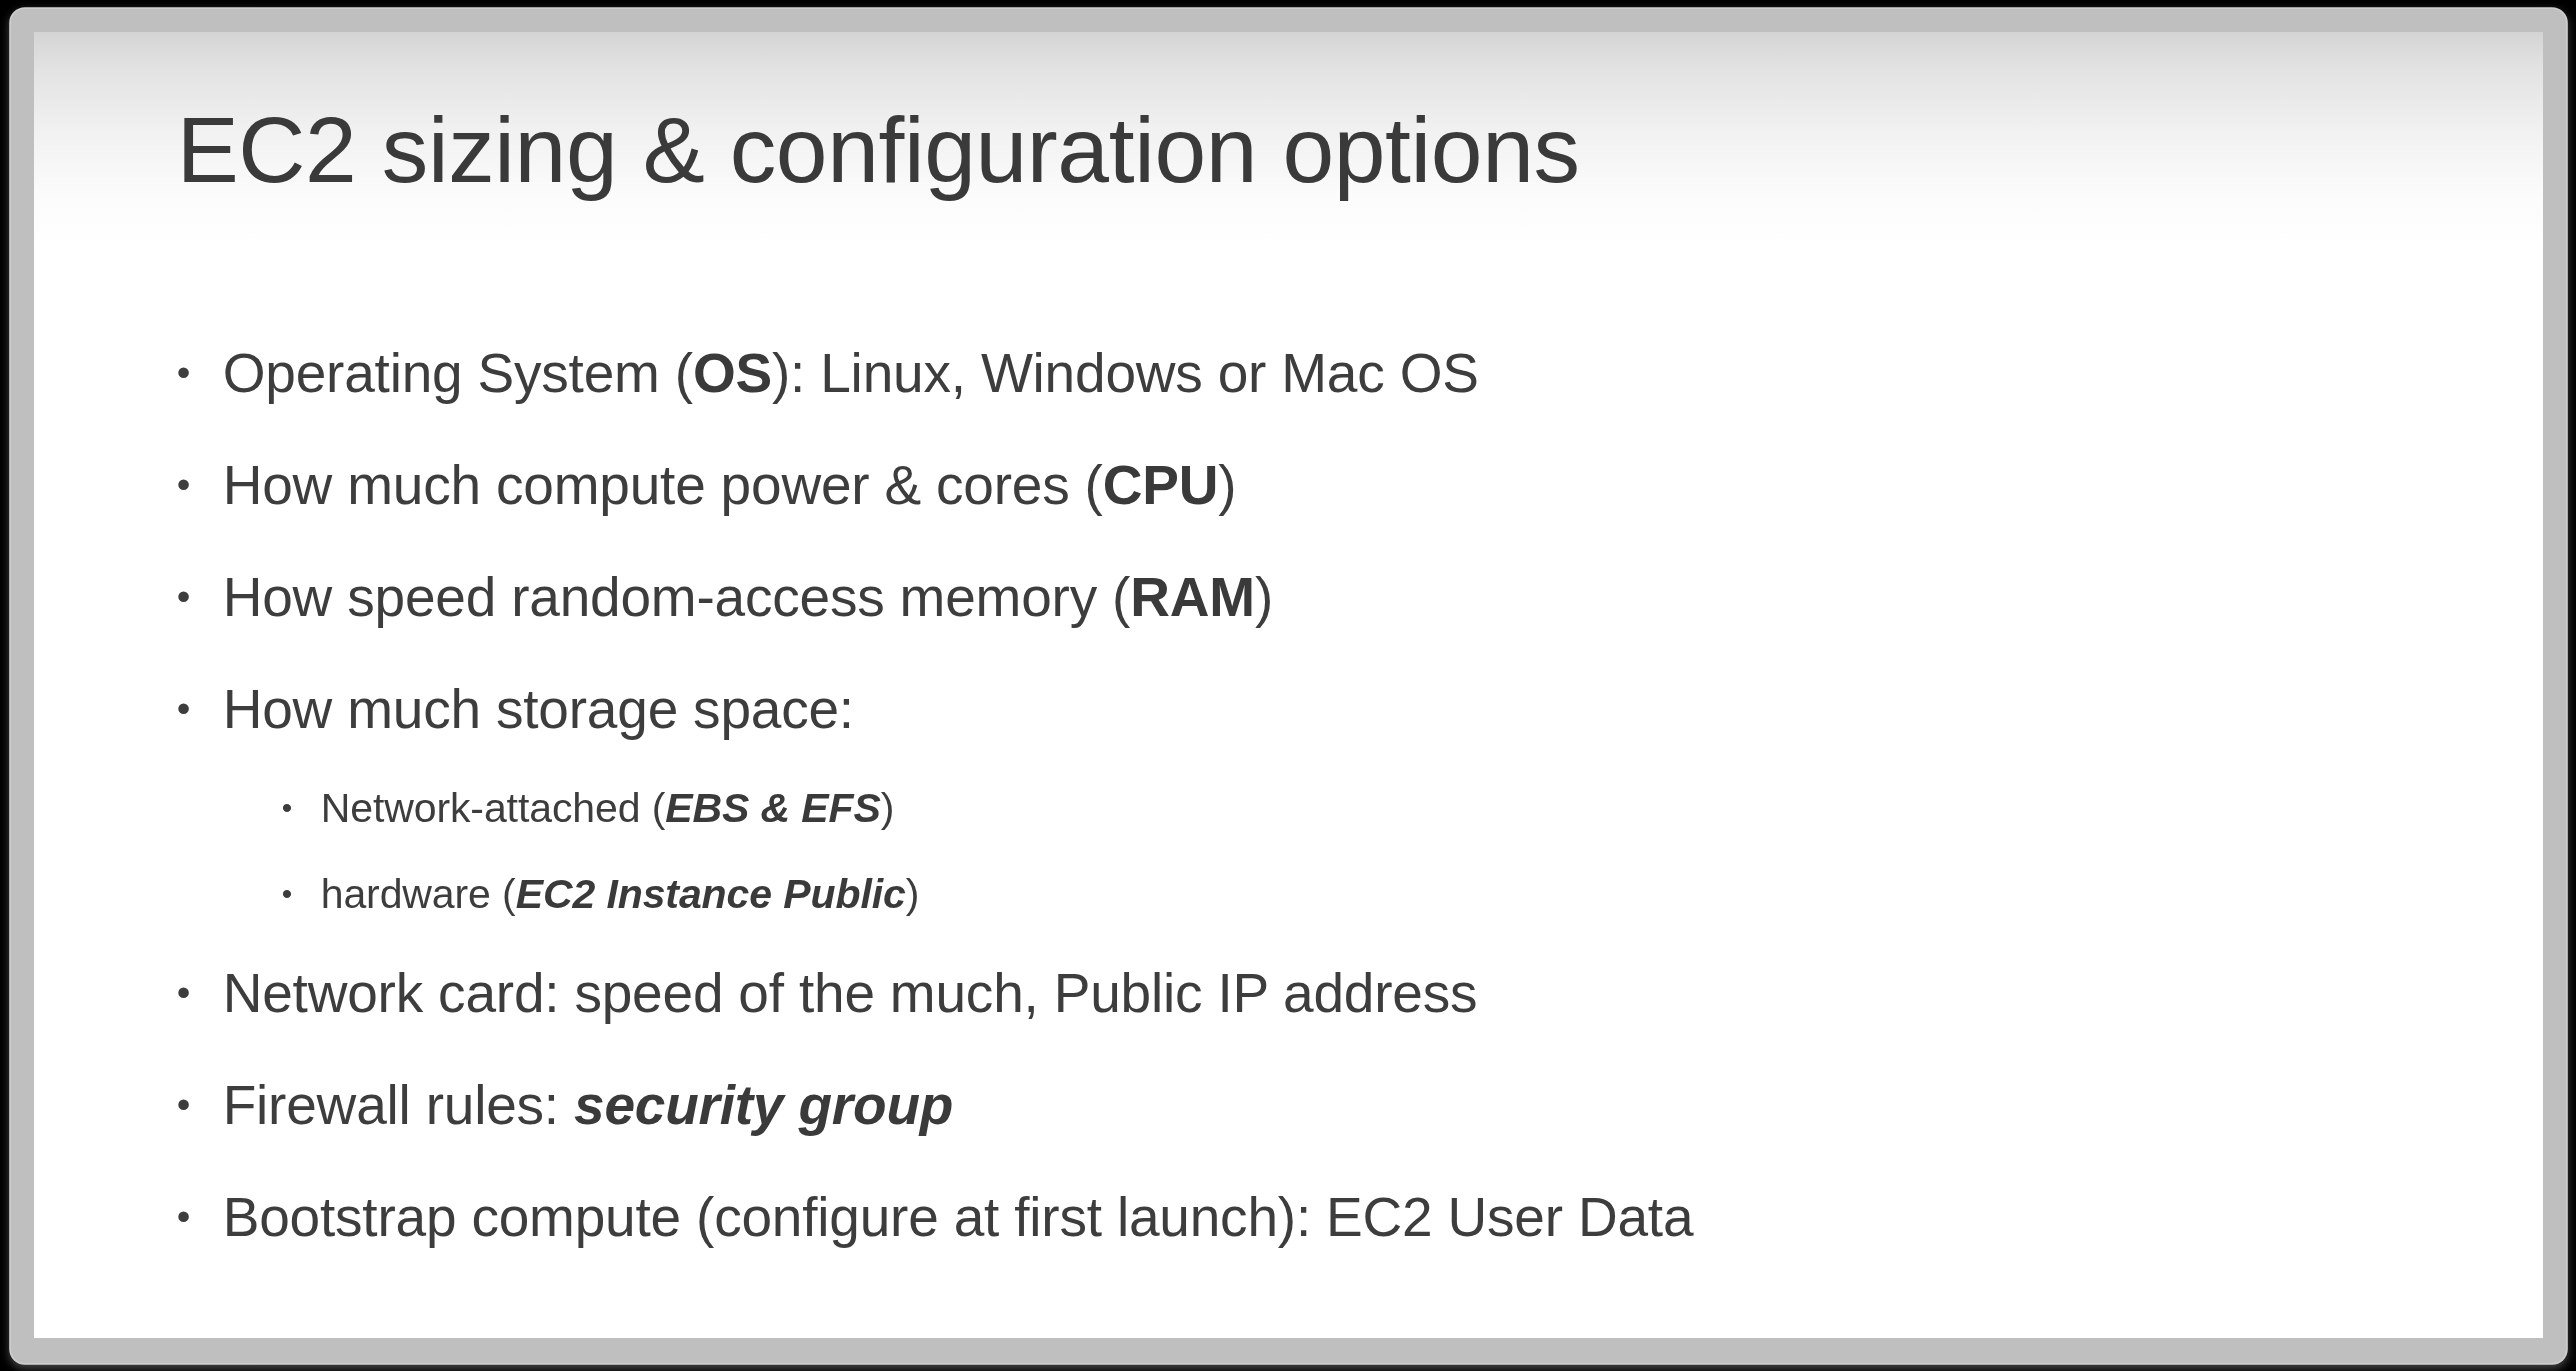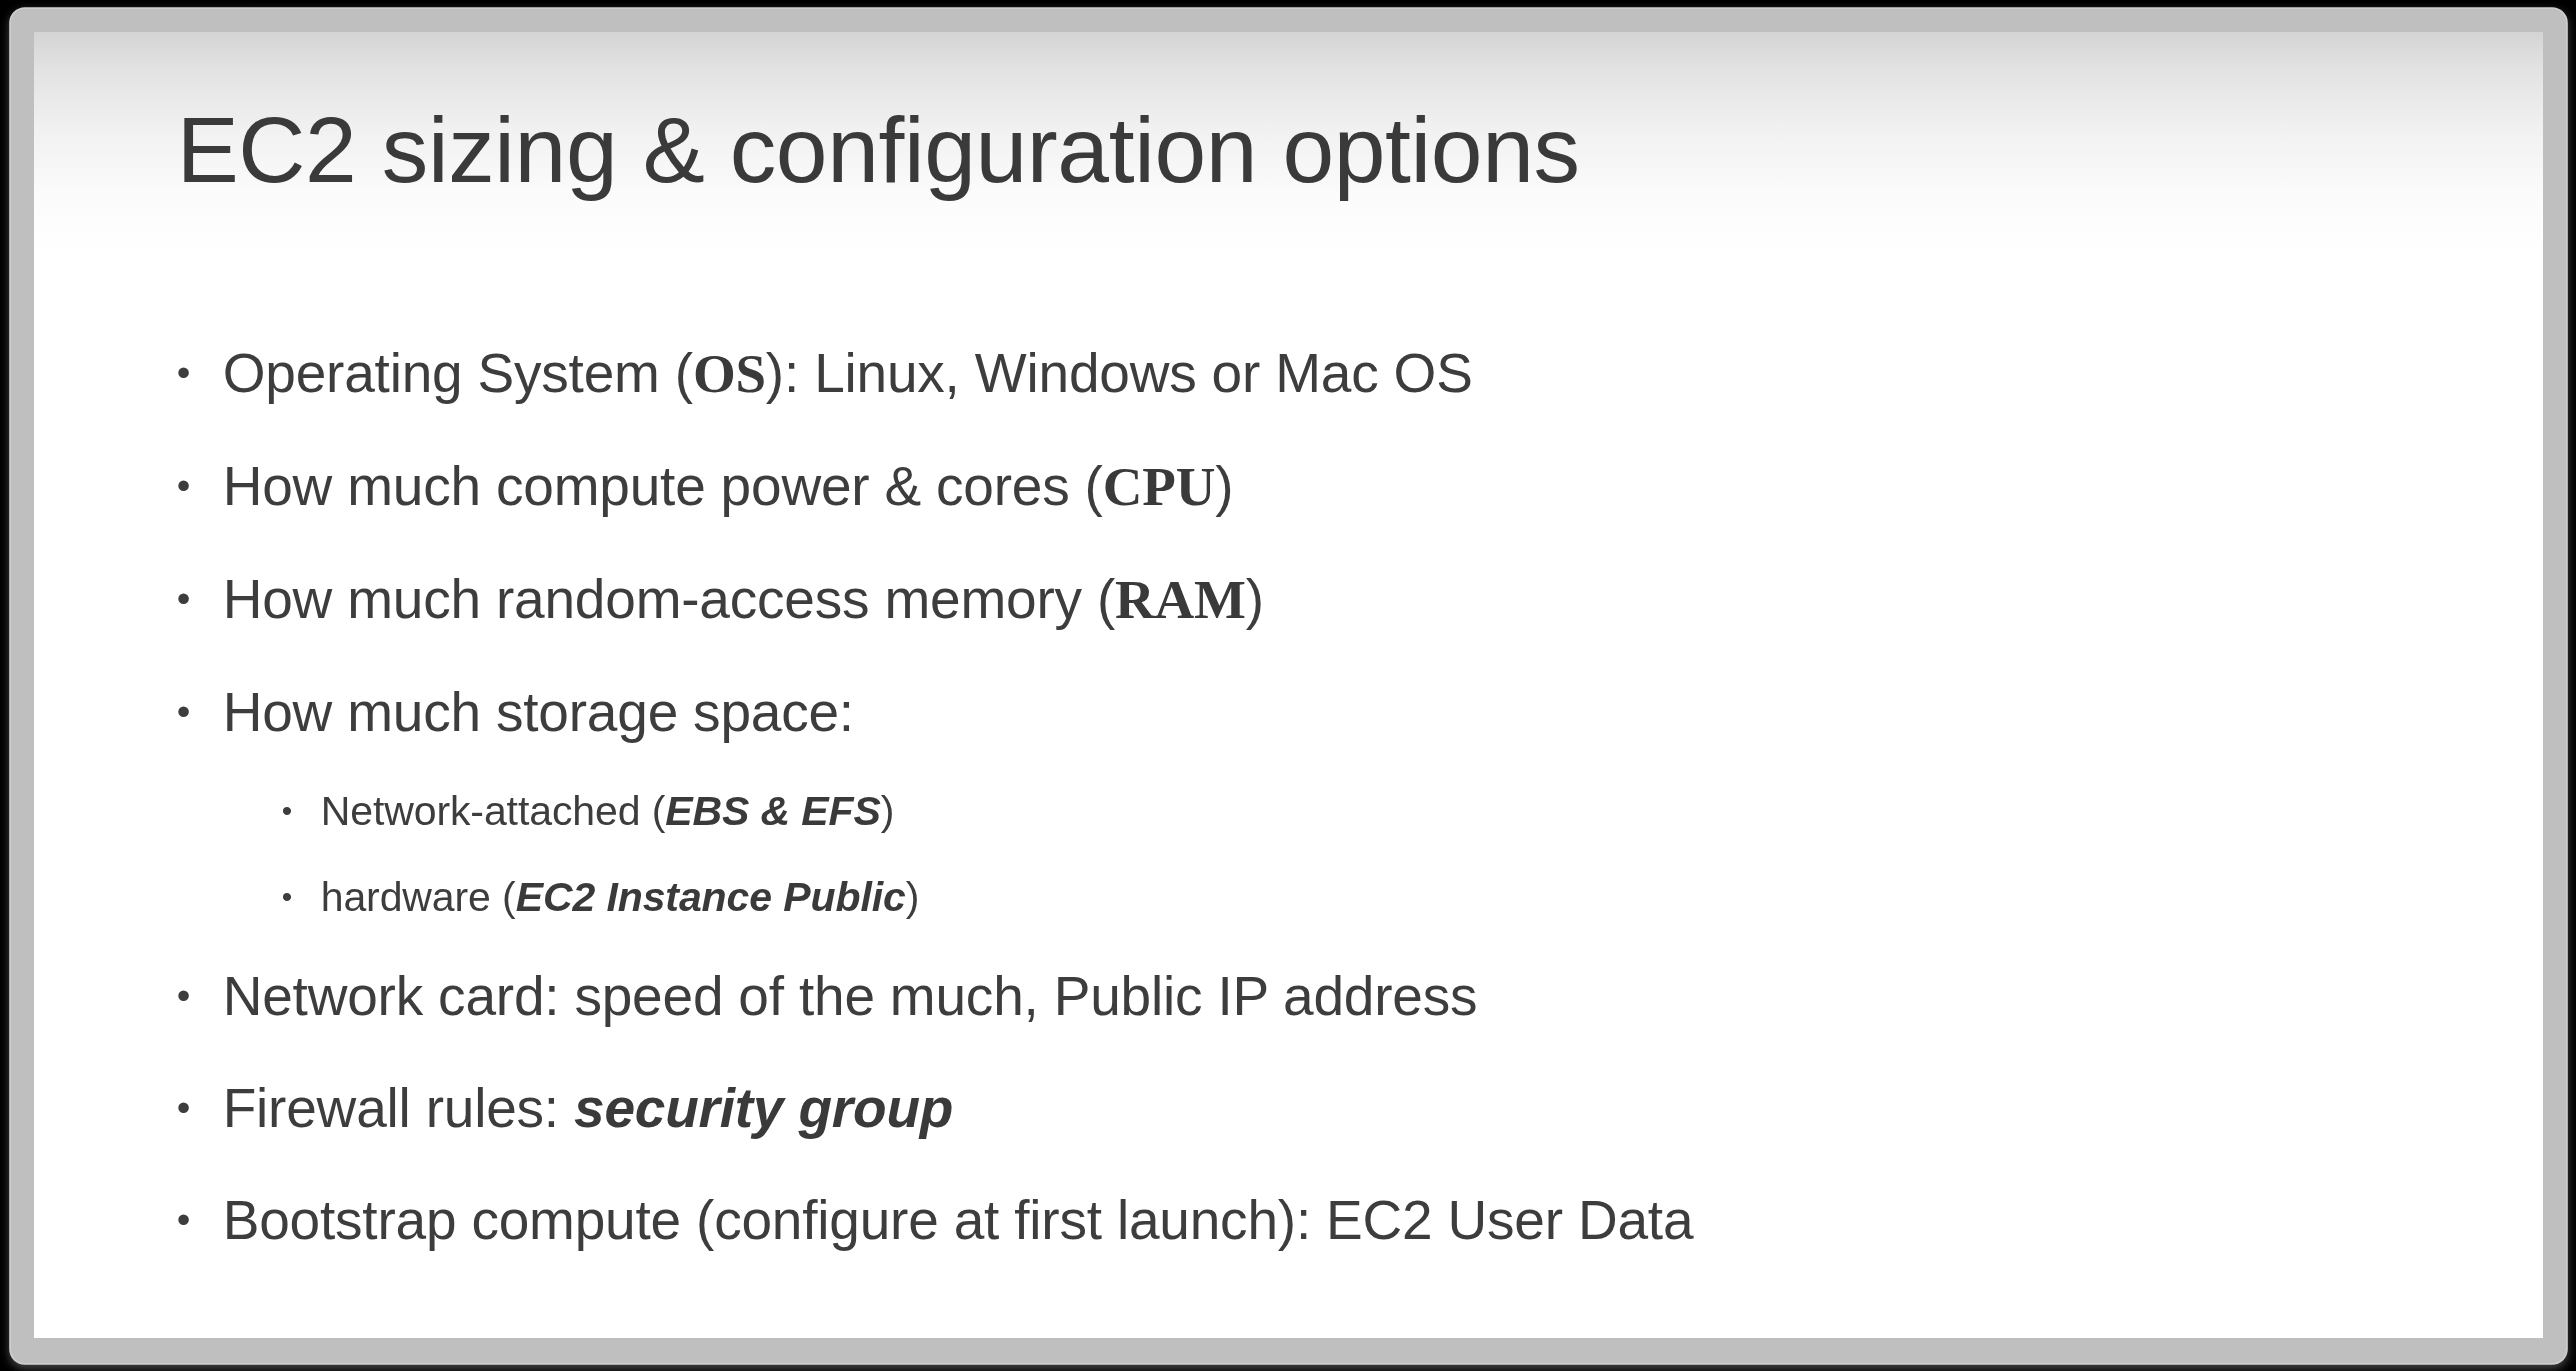--- a/index.html
+++ b/index.html
@@ -113,21 +113,20 @@
   }
 
   .strong {
     font-weight: 700;
     color: #3a3a3a;
     font-style: italic;
   }
   .semi {
     font-weight: 600;
     color: #3a3a3a;
-    font-family: Liberation Serif, serif;
   }
 </style>
 </head>
 <body>
 
 <div class="slide-frame">
   <div class="slide-canvas">
 
     <div class="slide-title">EC2 sizing &amp; configuration options</div>
 
@@ -135,21 +134,21 @@
         <div class="bullet-row level-1">
           <span class="bullet-dot">•</span>
           <span class="bullet-text"><span>Operating System (</span><span class="semi">OS</span><span>): Linux, Windows or Mac OS</span></span>
         </div>
         <div class="bullet-row level-1">
           <span class="bullet-dot">•</span>
           <span class="bullet-text"><span>How much compute power &amp; cores (</span><span class="semi">CPU</span><span>)</span></span>
         </div>
         <div class="bullet-row level-1">
           <span class="bullet-dot">•</span>
-          <span class="bullet-text"><span>How much random-access memory (</span><span class="semi">RAM</span><span>)</span></span>
+          <span class="bullet-text"><span>How speed random-access memory (</span><span class="semi">RAM</span><span>)</span></span>
         </div>
         <div class="bullet-row level-1">
           <span class="bullet-dot">•</span>
           <span class="bullet-text"><span>How much storage space:</span></span>
         </div>
         <div class="bullet-row level-2">
           <span class="bullet-dot">•</span>
           <span class="bullet-text"><span>Network-attached (</span><span class="strong">EBS &amp; EFS</span><span>)</span></span>
         </div>
         <div class="bullet-row level-2">

